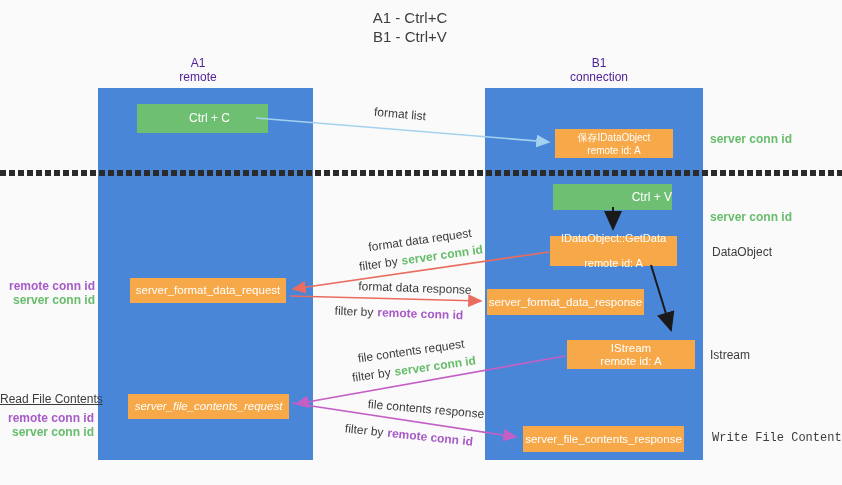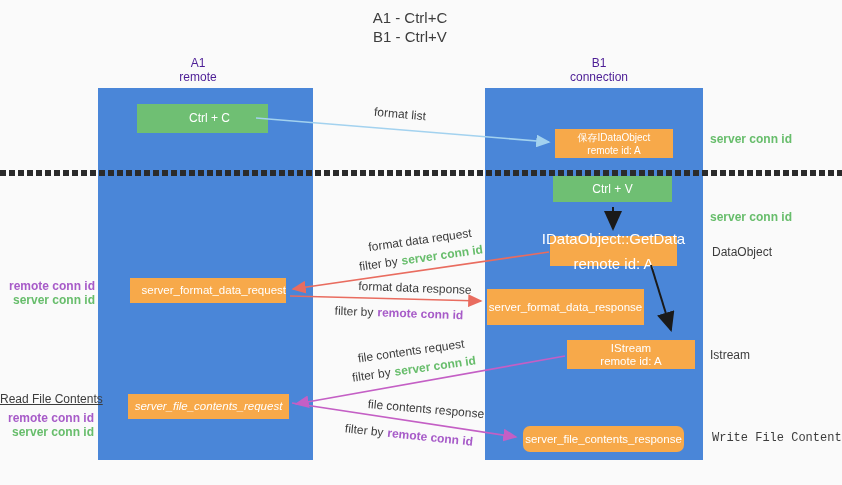--- a/index.html
+++ b/index.html
@@ -23,27 +23,27 @@
   
   .divider{left:0;top:170px;width:842px;height:6px;z-index:4;
     background:repeating-linear-gradient(90deg,#2b2b2b 0 6px,transparent 6px 9px);}
   
   .node{display:flex;flex-direction:column;align-items:center;justify-content:center;
     color:#fff;font-size:12px;line-height:13px;text-align:center;z-index:5;white-space:nowrap;}
   .node.green{background:#6fbf73;}
   .node.orange{background:#f7a94a;}
   .n-ctrl-c{left:137px;top:104px;width:117px;height:29px;padding-left:14px;}
   .n-save{left:555px;top:129px;width:118px;height:29px;font-size:10px;}
-  .n-ctrl-v{left:553px;top:176px;width:119px;height:26px;}
-  .n-getdata{left:550px;top:236px;width:127px;height:30px;font-size:15px;gap:12px;}
-  .n-fmt-req{left:130px;top:278px;width:156px;height:25px;font-size:11.5px;align-items:flex-end;}
-  .n-fmt-resp{left:487px;top:289px;width:157px;height:36px;font-size:11.5px;}
+  .n-ctrl-v{left:553px;top:184px;width:119px;height:26px;align-items:flex-end;}
+  .n-getdata{left:550px;top:236px;width:127px;height:30px;font-size:11px;gap:12px;}
+  .n-fmt-req{left:130px;top:278px;width:156px;height:25px;font-size:11.5px;}
+  .n-fmt-resp{left:487px;top:289px;width:157px;height:26px;font-size:11.5px;}
   .n-istream{left:567px;top:340px;width:128px;height:29px;font-size:11.5px;}
   .n-file-req{left:128px;top:394px;width:161px;height:25px;font-size:11.5px;font-style:italic;}
-  .n-file-resp{left:523px;top:426px;width:161px;height:26px;font-size:11.5px;border-radius:7px;}
+  .n-file-resp{left:523px;top:426px;width:161px;height:26px;font-size:11.5px;}
   
   .arrows{left:0;top:0;z-index:6;pointer-events:none;}
   
   .lbl{font-size:12px;white-space:nowrap;z-index:7;}
   .green-t{color:#67bd6b;font-weight:bold;}
   .purple-t{color:#a75bc8;font-weight:bold;}
   .black-t{color:#3c3c3c;}
   .filter-key{margin-left:4px;}
   .right-col-lbl{left:710px;}
   .left-align-r{left:0;text-align:right;}

